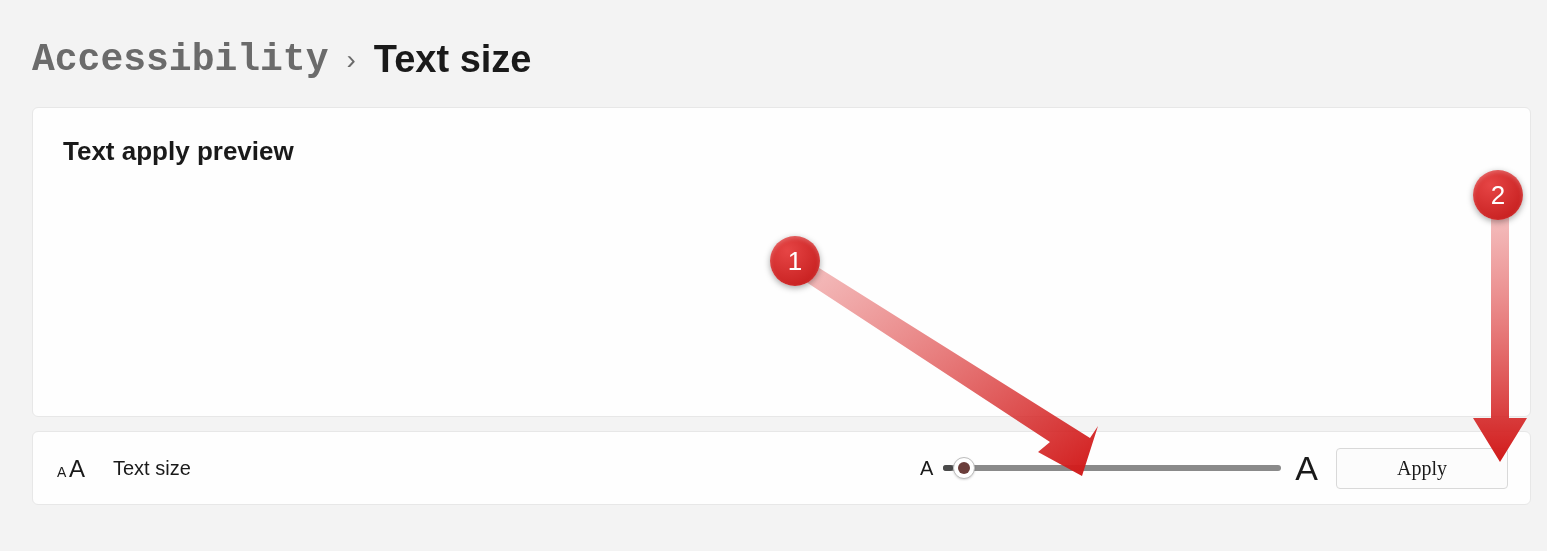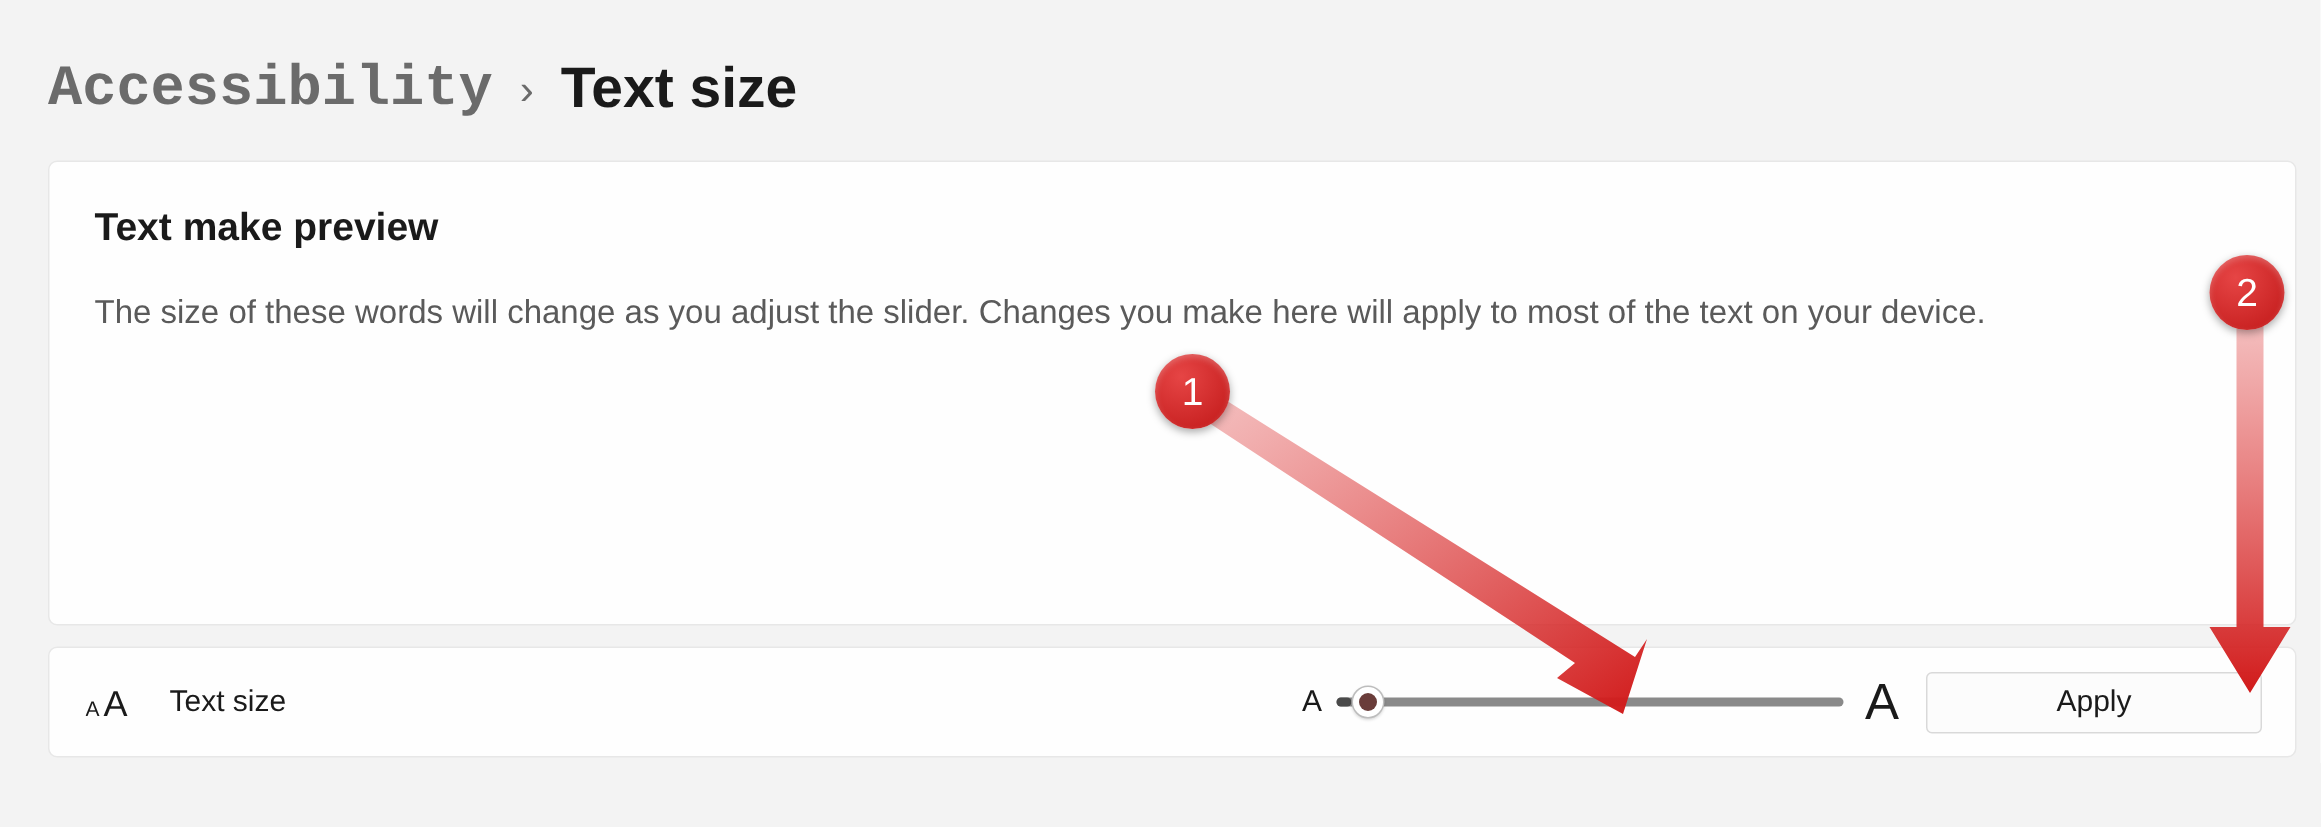--- a/index.html
+++ b/index.html
@@ -109,25 +109,25 @@
   .slider-thumb::after {
     content: "";
     width: 12px; height: 12px;
     border-radius: 50%;
     background: #6a3d3a;
   }
   .apply-btn {
     background: #fcfcfc;
     border: 1px solid #d9d9d9;
     border-radius: 4px;
-    padding: 8px 86px;
+    padding: 8px 60px;
     font-size: 20px;
     color: #1a1a1a;
     cursor: pointer;
-    font-family: Liberation Sans, sans-serif;
+    font-family: Liberation Serif, serif;
   }
 
   
   .callout {
     position: absolute;
     width: 50px; height: 50px;
     border-radius: 50%;
     background: radial-gradient(circle at 35% 30%, #e64545, #c01717);
     box-shadow: 0 2px 6px rgba(0,0,0,.35), inset 0 2px 4px rgba(255,255,255,.25);
     color: #fff;
@@ -141,22 +141,21 @@
 </head>
 <body>
 
 <div class="breadcrumb">
   <span class="crumb-parent">Accessibility</span>
   <span class="crumb-sep">›</span>
   <span class="crumb-current">Text size</span>
 </div>
 
 <div class="card preview-card">
-  <div class="preview-title">Text make preview</div>
-  <div class="preview-desc">The size of these words will change as you adjust the slider. Changes you make here will apply to most of the text on your device.</div>
+  <div class="preview-title">Text apply preview</div>
 </div>
 
 <div class="card slider-card">
   <span class="icon-text-size">
     <svg width="36" height="26" viewBox="0 0 36 26">
       <text x="0" y="22" font-size="14" font-family="Segoe UI, Arial" fill="#1a1a1a">A</text>
       <text x="12" y="22" font-size="24" font-family="Segoe UI, Arial" fill="#1a1a1a">A</text>
     </svg>
   </span>
   <span class="slider-label">Text size</span>

